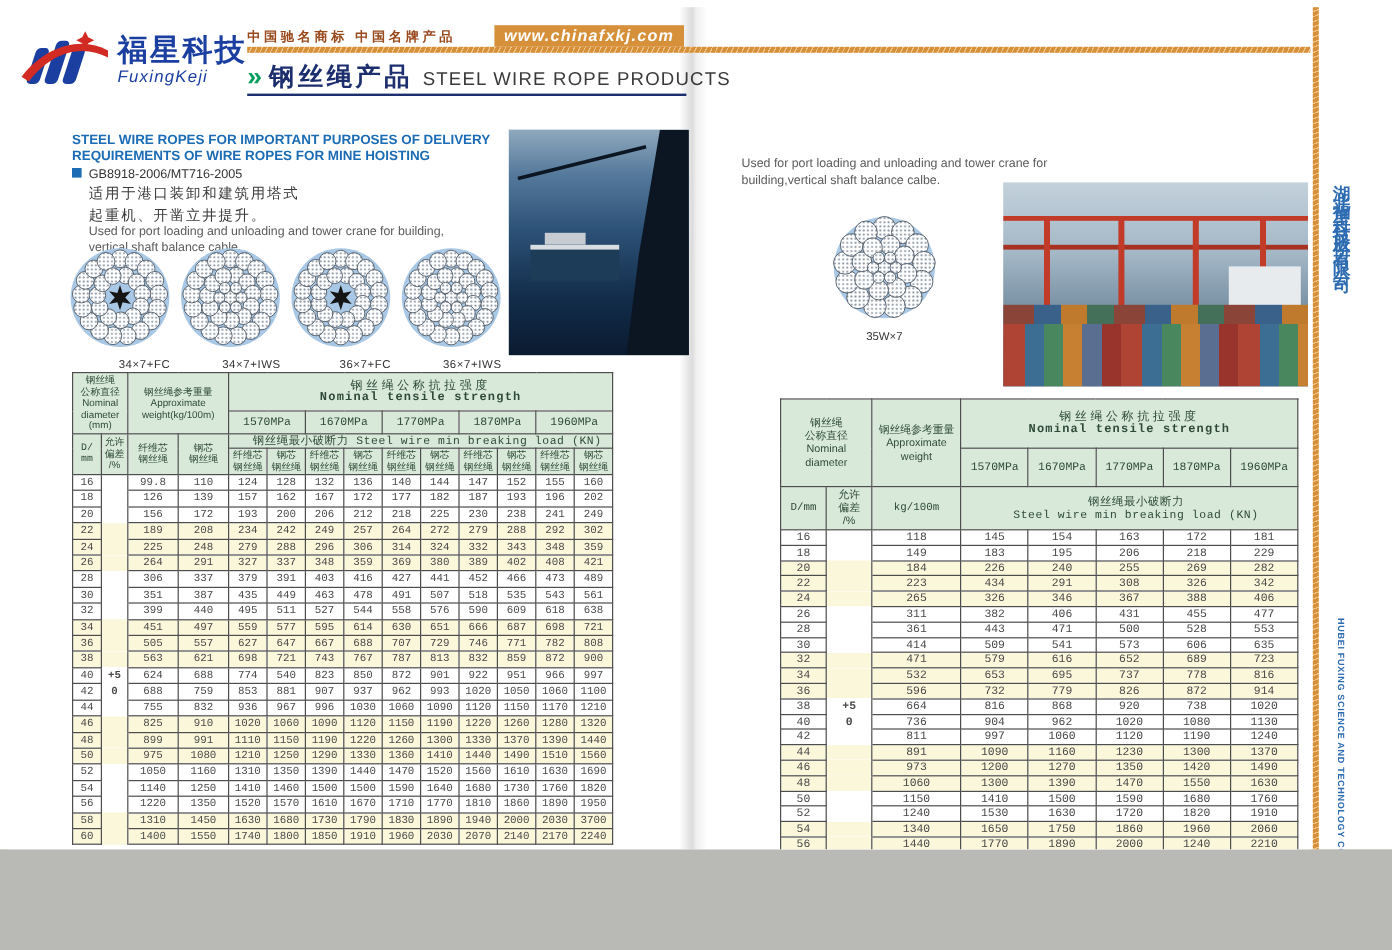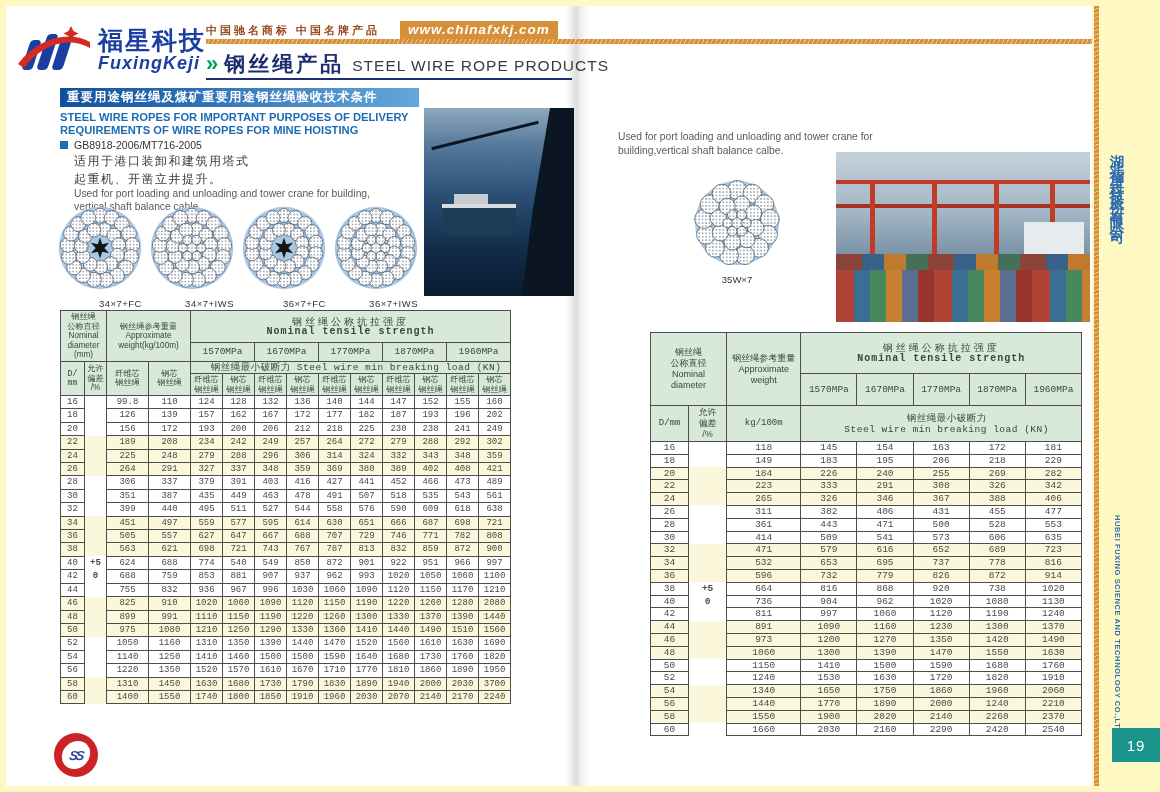--- a/index.html
+++ b/index.html
@@ -1,27 +1,27 @@
 <!DOCTYPE html>
 <html><head>
 <meta charset="utf-8">
 <style>
   html,body{margin:0;padding:0;background:#b9b9b5;font-family:"Liberation Sans",sans-serif;}
-  .canvas{position:relative;width:1160px;height:792px;background:#fef9c3;overflow:hidden;}
+  .canvas{position:relative;width:1160px;height:708px;background:#ffffff;overflow:hidden;}
   .spread{position:absolute;left:6px;top:6px;width:1086px;height:780px;background:#ffffff;}
   .gutter{position:absolute;left:566px;top:6px;width:24px;height:780px;
     background:linear-gradient(90deg,rgba(0,0,0,0) 0%,rgba(60,60,60,.18) 45%,rgba(60,60,60,.08) 60%,rgba(0,0,0,0) 100%);}
   
   .logo{position:absolute;left:16px;top:10px;width:200px;height:80px;display:flex;align-items:center;}
   .logo svg{flex:0 0 auto;}
   .logo-text{margin-left:4px;}
   .logo-cn{font-size:25px;font-weight:bold;color:#1b3fa0;letter-spacing:2px;line-height:26px;}
-  .logo-en{font-size:18px;font-weight:bold;font-style:italic;color:#1b3fa0;letter-spacing:1px;}
+  .logo-en{font-size:14px;font-weight:normal;font-style:italic;color:#1b3fa0;letter-spacing:1px;}
   .tagline{position:absolute;left:206px;top:23px;font-size:11px;font-weight:bold;color:#99491c;letter-spacing:3px;}
-  .website{position:absolute;left:400px;top:21px;font-size:13.5px;font-weight:bold;font-style:italic;color:#ffffff;
+  .website{position:absolute;left:412px;top:21px;font-size:13.5px;font-weight:bold;font-style:italic;color:#ffffff;
     background:#d6903a;padding:1px 8px 2px 8px;letter-spacing:1px;}
   .rule-orange{position:absolute;left:206px;top:39px;width:886px;height:5px;
     background:repeating-linear-gradient(115deg,#d6903a 0 3px,#eec285 3px 4px);}
   .title-row{position:absolute;left:206px;top:50px;display:flex;align-items:baseline;}
   .chevrons{color:#00a05c;font-size:22px;font-weight:bold;line-height:20px;margin-right:6px;}
   .title-cn{font-size:21px;font-weight:bold;color:#1c2e6e;letter-spacing:3px;}
   .title-en{font-size:15.5px;color:#3a3a3a;letter-spacing:1px;margin-left:8px;}
   .rule-navy{position:absolute;left:206px;top:78px;width:366px;height:2px;background:#1c2e6e;}
   
   .banner{position:absolute;left:60px;top:88px;width:352px;height:19px;
@@ -115,21 +115,20 @@
   <div class="tagline">中国驰名商标  中国名牌产品</div>
   <div class="website">www.chinafxkj.com</div>
   <div class="rule-orange"></div>
   <div class="title-row">
     <span class="chevrons">»</span>
     <span class="title-cn">钢丝绳产品</span>
     <span class="title-en">STEEL WIRE ROPE PRODUCTS</span>
   </div>
   <div class="rule-navy"></div>
 
-  <div class="banner">重要用途钢丝绳及煤矿重要用途钢丝绳验收技术条件</div>
   <div class="heading-en pre">STEEL WIRE  ROPES FOR IMPORTANT PURPOSES OF DELIVERY
 REQUIREMENTS OF WIRE ROPES FOR MINE HOISTING</div>
   <div class="standard">
     <span class="sq"></span><span>GB8918-2006/MT716-2005</span>
   </div>
   <div class="usage-cn pre">适用于港口装卸和建筑用塔式
 起重机、开凿立井提升。</div>
   <div class="usage-en pre">Used for port loading and unloading and tower crane for building,
 vertical shaft balance cable.</div>
 
@@ -569,21 +568,21 @@
           <td>872</td>
           <td>900</td>
         </tr>
         <tr>
           <td>40</td>
           <td class="col-tol">+5</td>
           <td>624</td>
           <td>688</td>
           <td>774</td>
           <td>540</td>
-          <td>549</td>
+          <td>823</td>
           <td>850</td>
           <td>872</td>
           <td>901</td>
           <td>922</td>
           <td>951</td>
           <td>966</td>
           <td>997</td>
         </tr>
         <tr>
           <td>42</td>
@@ -624,21 +623,21 @@
           <td>910</td>
           <td>1020</td>
           <td>1060</td>
           <td>1090</td>
           <td>1120</td>
           <td>1150</td>
           <td>1190</td>
           <td>1220</td>
           <td>1260</td>
           <td>1280</td>
-          <td>2080</td>
+          <td>1320</td>
         </tr>
         <tr class="band">
           <td>48</td>
           <td class="col-tol"></td>
           <td>899</td>
           <td>991</td>
           <td>1110</td>
           <td>1150</td>
           <td>1190</td>
           <td>1220</td>
@@ -867,21 +866,21 @@
           <td>226</td>
           <td>240</td>
           <td>255</td>
           <td>269</td>
           <td>282</td>
         </tr>
         <tr class="band">
           <td>22</td>
           <td class="col-tol"></td>
           <td>223</td>
-          <td>333</td>
+          <td>434</td>
           <td>291</td>
           <td>308</td>
           <td>326</td>
           <td>342</td>
         </tr>
         <tr class="band">
           <td>24</td>
           <td class="col-tol"></td>
           <td>265</td>
           <td>326</td>

